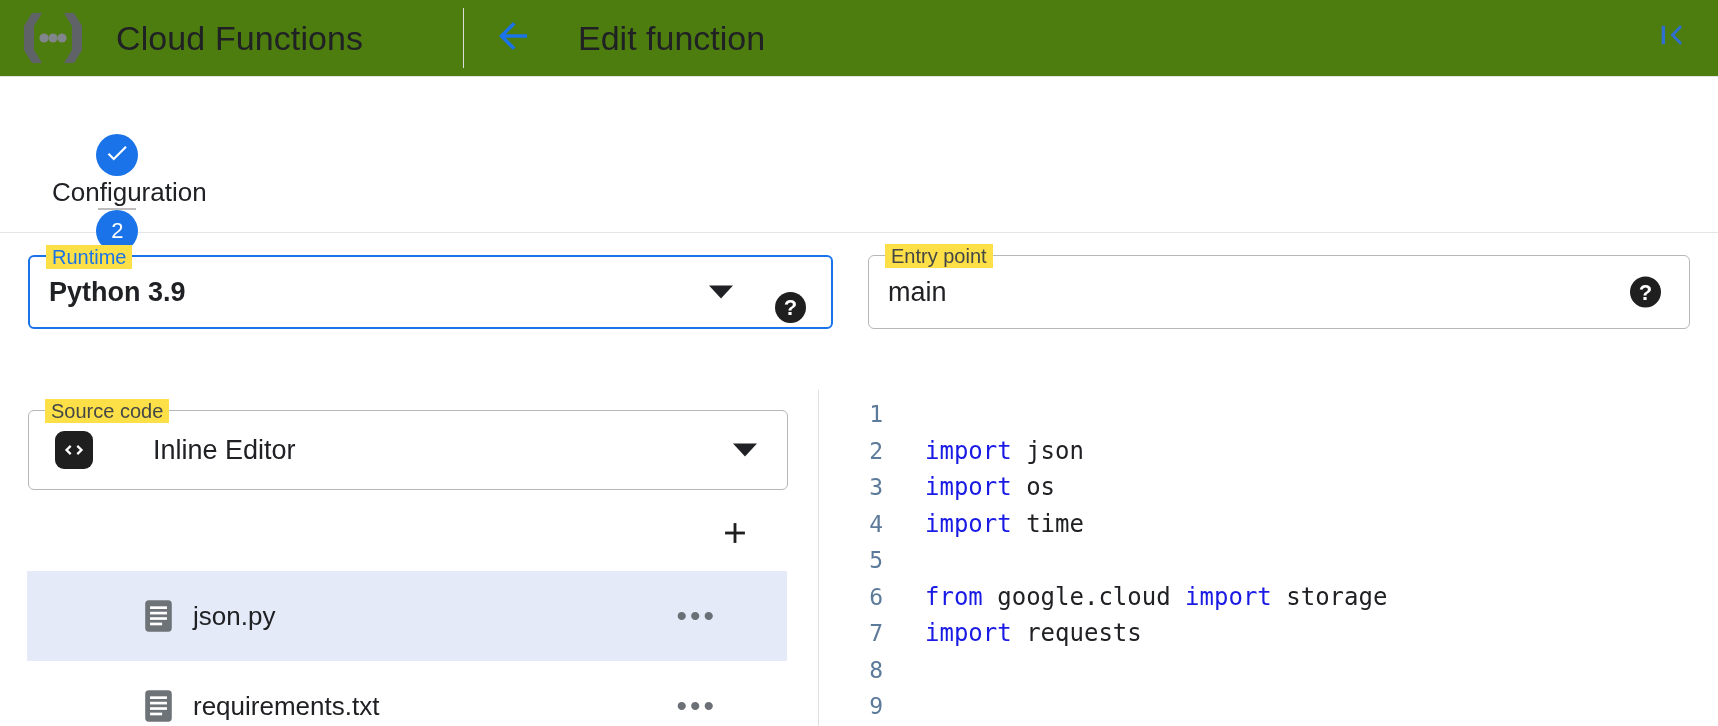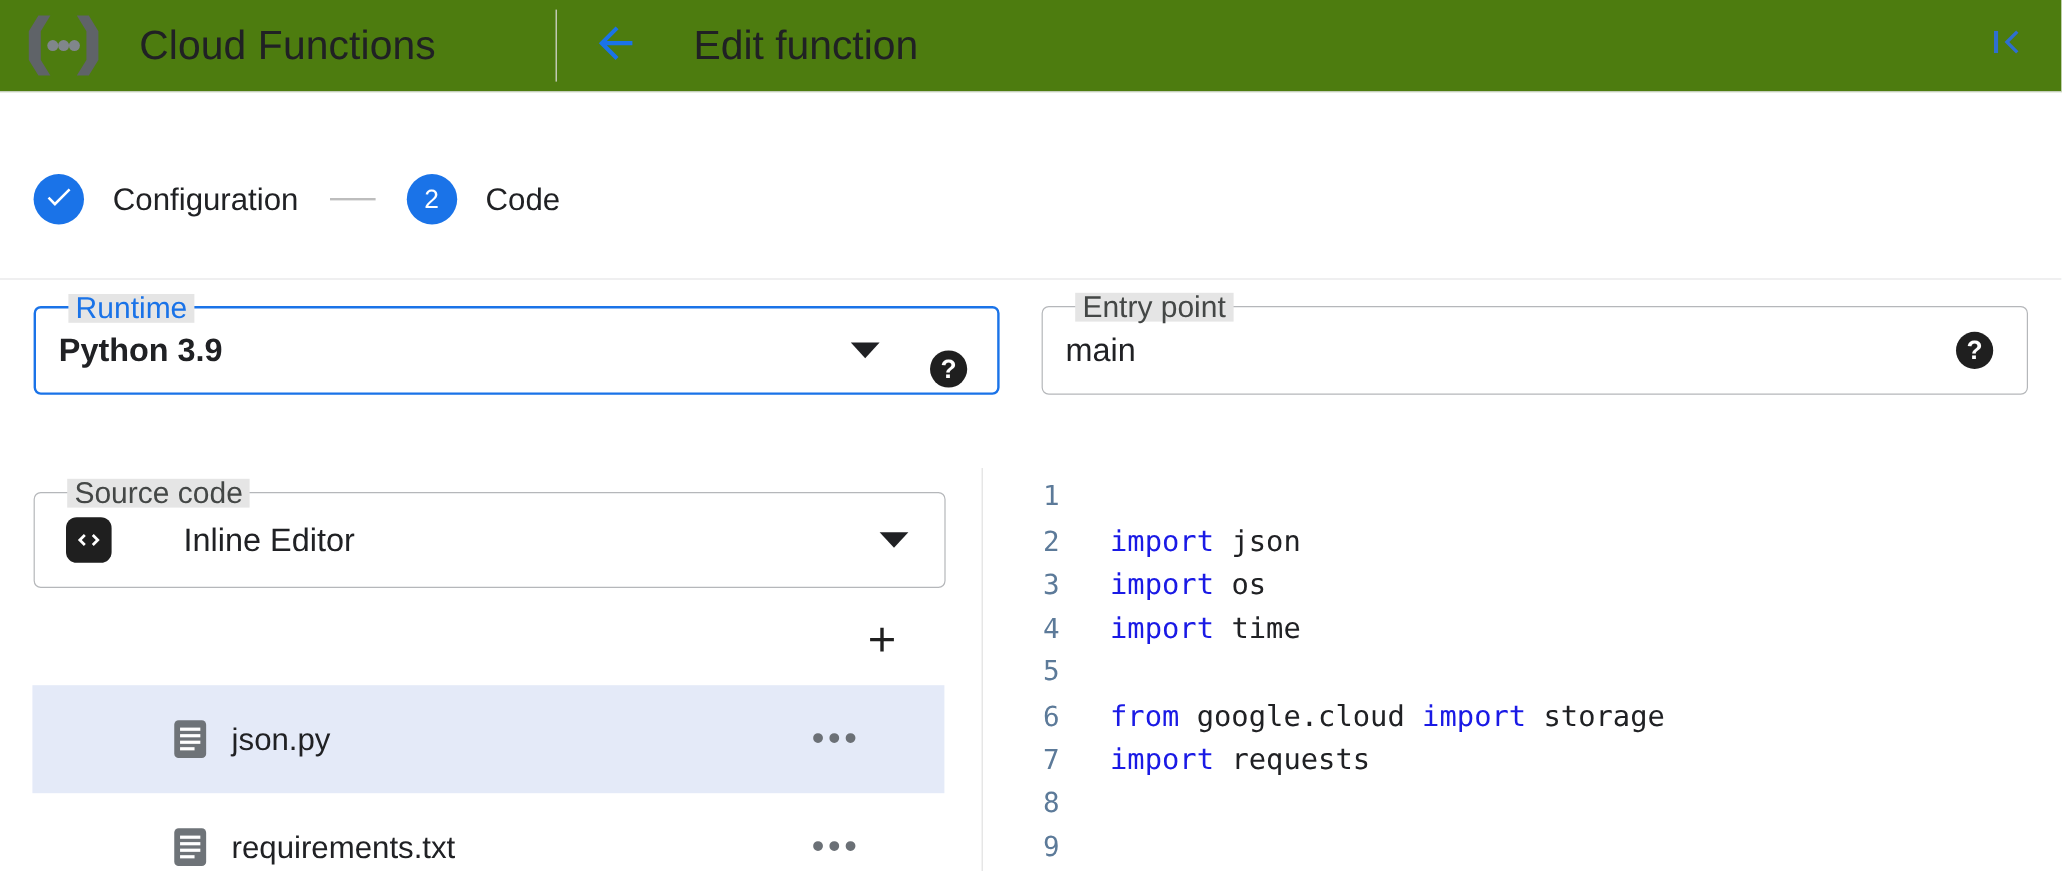--- a/index.html
+++ b/index.html
@@ -39,21 +39,21 @@
   .collapse-btn {
     position:absolute; right:22px; top:14px; width:46px; height:46px;
     display:flex; align-items:center; justify-content:center; cursor:pointer;
   }
 
   
   .stepper {
     position:absolute; left:0; top:77px; width:1718px; height:156px;
     border-bottom:1px solid #e4e5e7; background:#fff;
   }
-  .step-row { position:absolute; left:28px; top:68px; display:flex; align-items:center; }
+  .step-row { position:absolute; left:28px; top:57px; display:flex; align-items:center;flex-direction:column; }
   .step-done-circle {
     width:42px; height:42px; border-radius:50%; background:#1a73e8;
     display:flex; align-items:center; justify-content:center; flex:none;
   }
   .step-label {
     font-size:26px; line-height:32px; color:#202124; margin-left:24px; white-space:nowrap;
   }
   .step-connector {
     width:38px; height:2px; background:#bdbdbd; margin:0 26px;
   }
@@ -61,22 +61,22 @@
     width:42px; height:42px; border-radius:50%; background:#1a73e8; color:#fff;
     display:flex; align-items:center; justify-content:center; flex:none;
     font-size:22px; font-weight:500;
   }
 
   
   .field {
     position:absolute; border:1px solid #b5b7ba; border-radius:6px; background:#fff;
   }
   .field .legend {
-    position:absolute; top:-12px; left:27px; padding:0 6px; background:#e5e5e5;
-    font-size:25px; line-height:24px; color:#444746; white-space:nowrap;
+    position:absolute; top:-12px; left:16px; padding:0 6px; background:#fde047;
+    font-size:20px; line-height:24px; color:#444746; white-space:nowrap;
   }
   .field.focused { border:2px solid #1a73e8; }
   .field.focused .legend { color:#1a73e8; font-weight:500; }
   .field-value {
     position:absolute; left:19px; top:50%; transform:translateY(-50%);
     font-size:27px; line-height:32px; color:#202124; white-space:nowrap;
   }
 
   #runtime-field { left:28px; top:255px; width:805px; height:74px; }
   #runtime-field .field-value { left:19px;font-weight:bold; }

